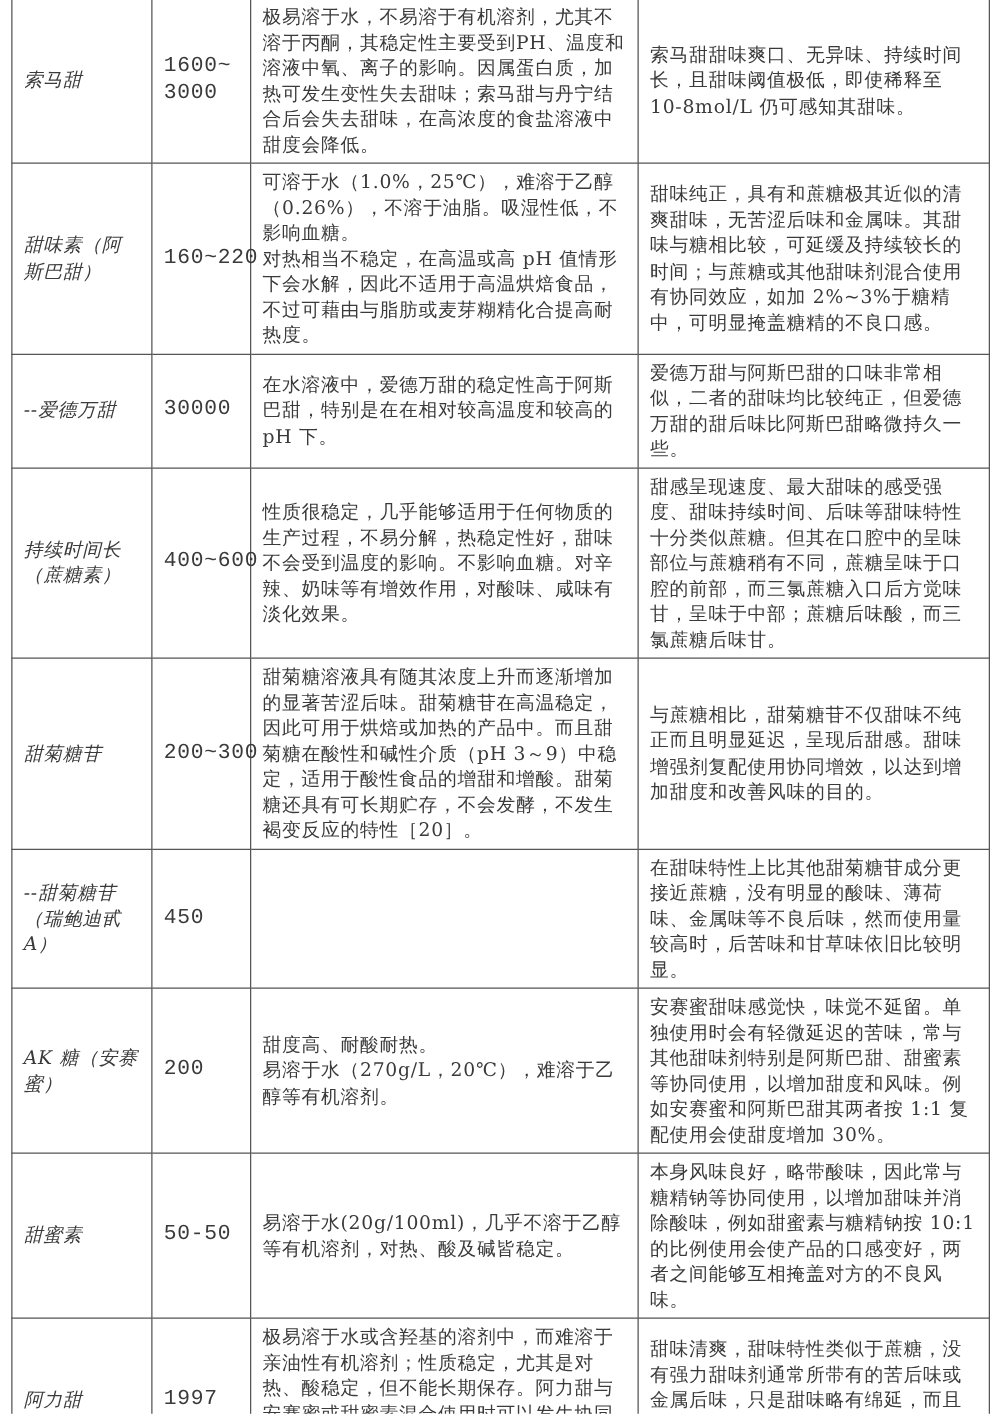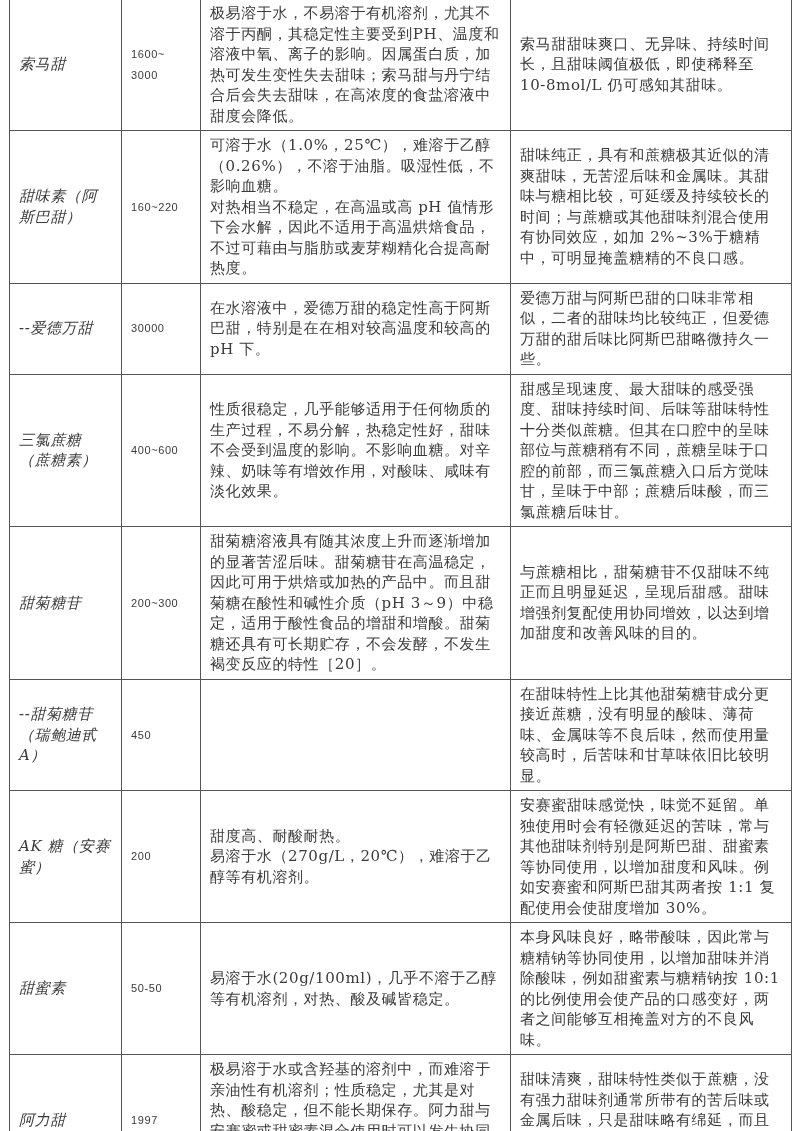--- a/index.html
+++ b/index.html
@@ -3,21 +3,21 @@
 <meta charset="utf-8">
 <style>
   html, body { margin:0; padding:0; background:#ffffff; }
   body { width:800px; height:1131px; overflow:hidden; position:relative;
          font-family: "DejaVu Serif", "Liberation Serif", serif; color:#3a3a3a; }
   table { position:absolute; left:9px; top:-2px; width:782px;
           border-collapse:collapse; table-layout:fixed; }
   td { border:1px solid #555; vertical-align:middle; padding:4px 9px;
        font-size:15px; line-height:20.5px; letter-spacing:0.6px; }
   td.c1 { width:93px;font-style:italic; }
-  td.c2 { width:60px; font-family: Liberation Sans, sans-serif; font-size:11px; }
+  td.c2 { width:60px; font-family: Liberation Mono, monospace; font-size:17px; }
   td.c3 { width:291px; }
   td.c4 { width:262px; }
   .ln { display:block; }
 </style>
 </head>
 <body>
 
 <table>
   <tbody>
     <tr style="height:119px">
@@ -36,21 +36,21 @@
 对热相当不稳定，在高温或高 pH 值情形下会水解，因此不适用于高温烘焙食品，不过可藉由与脂肪或麦芽糊精化合提高耐热度。</td>
       <td class="c4">甜味纯正，具有和蔗糖极其近似的清爽甜味，无苦涩后味和金属味。其甜味与糖相比较，可延缓及持续较长的时间；与蔗糖或其他甜味剂混合使用有协同效应，如加 2%~3%于糖精中，可明显掩盖糖精的不良口感。</td>
     </tr>
     <tr style="height:72px">
       <td class="c1">--爱德万甜</td>
       <td class="c2">30000</td>
       <td class="c3">在水溶液中，爱德万甜的稳定性高于阿斯巴甜，特别是在在相对较高温度和较高的 pH 下。</td>
       <td class="c4">爱德万甜与阿斯巴甜的口味非常相似，二者的甜味均比较纯正，但爱德万甜的甜后味比阿斯巴甜略微持久一些。</td>
     </tr>
     <tr style="height:137px">
-      <td class="c1">三氯蔗糖（蔗糖素）</td>
+      <td class="c1">持续时间长（蔗糖素）</td>
       <td class="c2">400~600</td>
       <td class="c3">性质很稳定，几乎能够适用于任何物质的生产过程，不易分解，热稳定性好，甜味不会受到温度的影响。不影响血糖。对辛辣、奶味等有增效作用，对酸味、咸味有淡化效果。</td>
       <td class="c4">甜感呈现速度、最大甜味的感受强度、甜味持续时间、后味等甜味特性十分类似蔗糖。但其在口腔中的呈味部位与蔗糖稍有不同，蔗糖呈味于口腔的前部，而三氯蔗糖入口后方觉味甘，呈味于中部；蔗糖后味酸，而三氯蔗糖后味甘。</td>
     </tr>
     <tr style="height:136px">
       <td class="c1">甜菊糖苷</td>
       <td class="c2">200~300</td>
       <td class="c3">甜菊糖溶液具有随其浓度上升而逐渐增加的显著苦涩后味。甜菊糖苷在高温稳定，因此可用于烘焙或加热的产品中。而且甜菊糖在酸性和碱性介质（pH 3～9）中稳定，适用于酸性食品的增甜和增酸。甜菊糖还具有可长期贮存，不会发酵，不发生褐变反应的特性［20］。</td>
       <td class="c4">与蔗糖相比，甜菊糖苷不仅甜味不纯正而且明显延迟，呈现后甜感。甜味增强剂复配使用协同增效，以达到增加甜度和改善风味的目的。</td>
     </tr>

